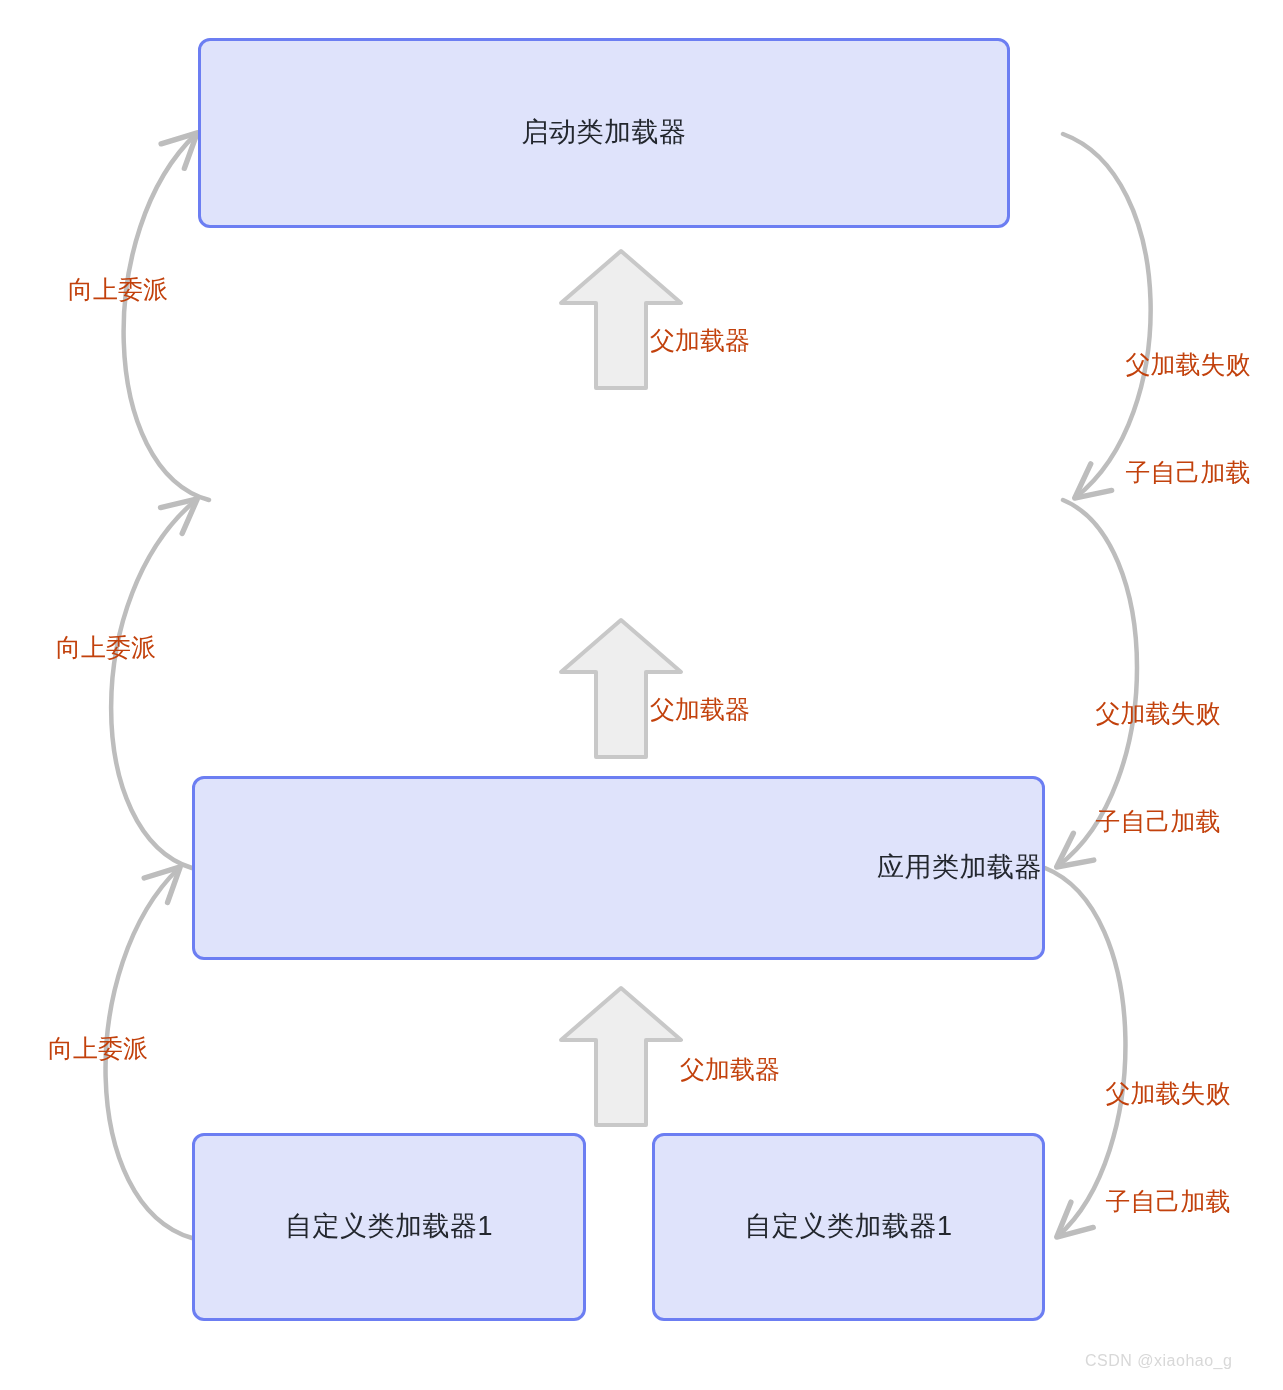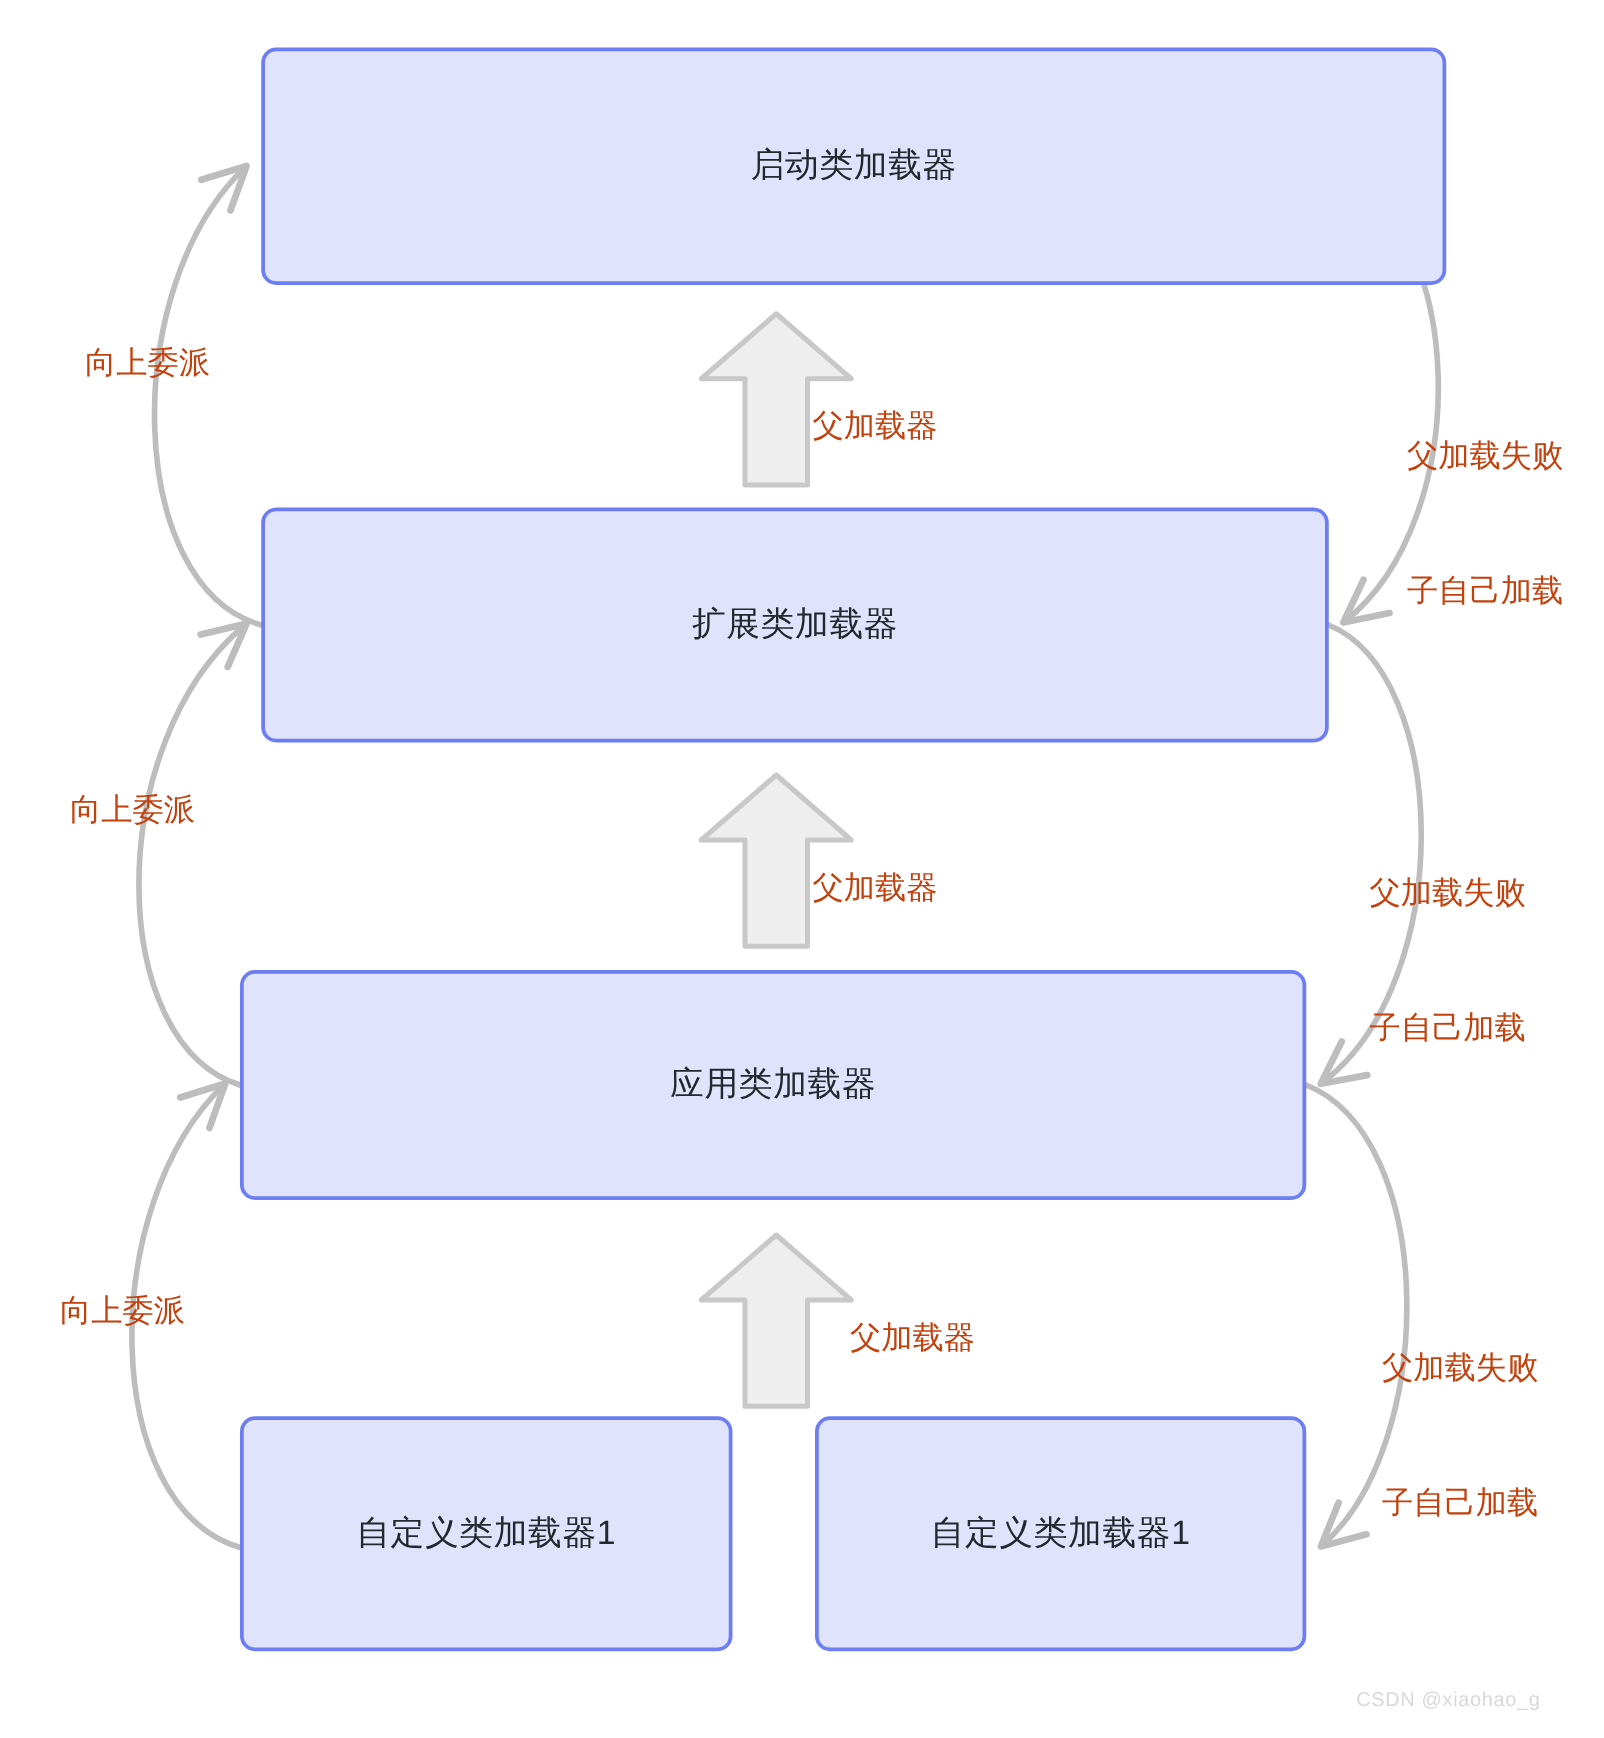--- a/index.html
+++ b/index.html
@@ -98,29 +98,26 @@
       <path d="M596,388 L596,303 L561,303 L621,251 L681,303 L646,303 L646,388 Z" fill="#eeeeee" stroke="#c8c8c8" stroke-width="4" stroke-linejoin="round"></path>
     </g>
     <g>
       <path d="M596,757 L596,672 L561,672 L621,620 L681,672 L646,672 L646,757 Z" fill="#eeeeee" stroke="#c8c8c8" stroke-width="4" stroke-linejoin="round"></path>
     </g>
     <g>
       <path d="M596,1125 L596,1040 L561,1040 L621,988 L681,1040 L646,1040 L646,1125 Z" fill="#eeeeee" stroke="#c8c8c8" stroke-width="4" stroke-linejoin="round"></path>
     </g>
   </svg>
 
-  <div class="node" style="left:209px; top:38px; width:948px; height:190px;">
+  <div class="node" style="left:198px; top:38px; width:812px; height:190px;">
     <span class="node-label">启动类加载器</span>
   </div>
 
-  <div class="node" style="left:209px; top:406px; width:854px; height:188px;">
-    <span class="node-label">扩展类加载器</span>
-  </div>
 
-  <div class="node" style="left:192px; top:776px; width:853px; height:184px;">
+  <div class="node" style="left:192px; top:776px; width:853px; height:184px;justify-content:flex-end;">
     <span class="node-label">应用类加载器</span>
   </div>
 
   <div class="node" style="left:192px; top:1133px; width:394px; height:188px;">
     <span class="node-label">自定义类加载器1</span>
   </div>
 
   <div class="node" style="left:652px; top:1133px; width:393px; height:188px;">
     <span class="node-label">自定义类加载器1</span>
   </div>

